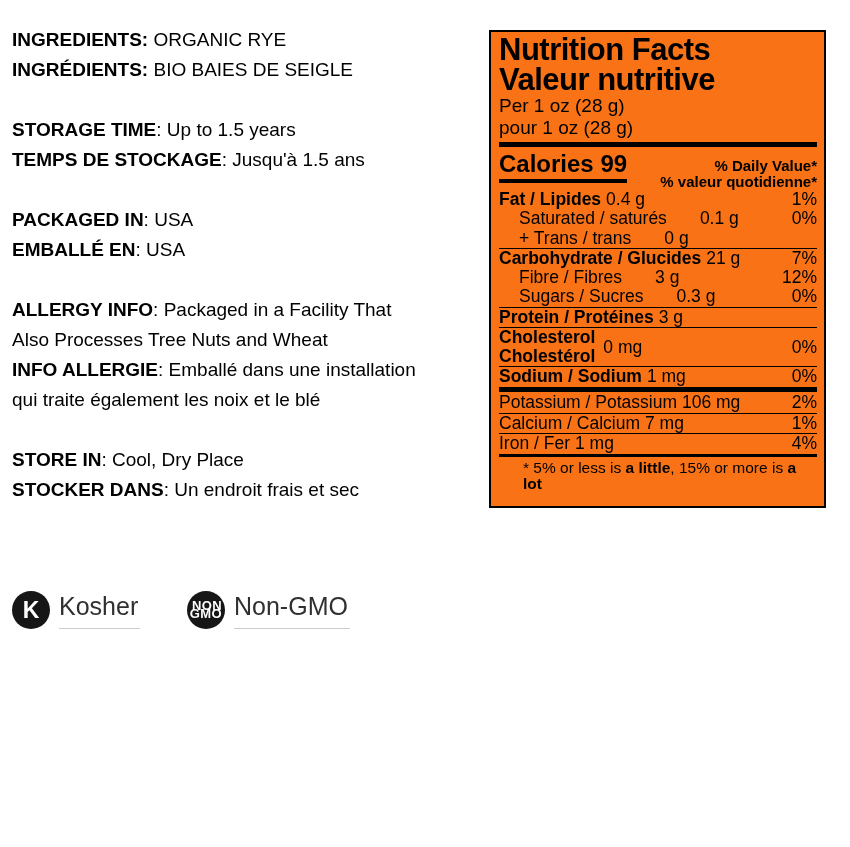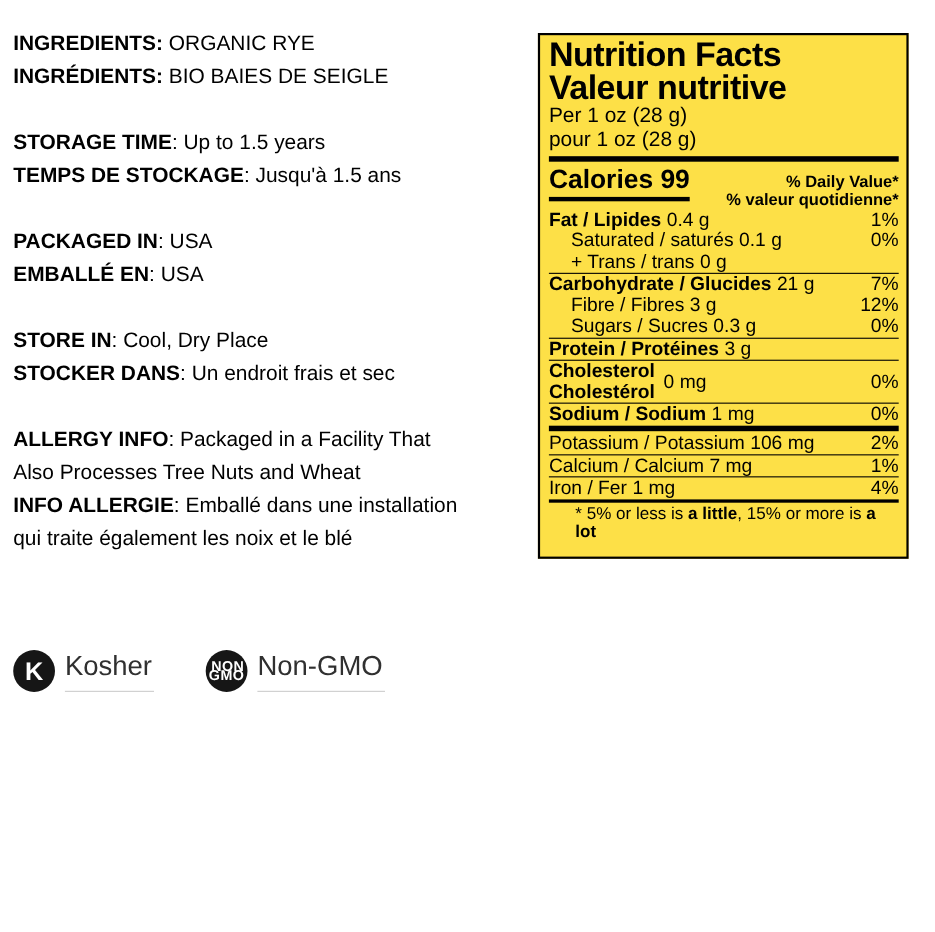--- a/index.html
+++ b/index.html
@@ -6,36 +6,36 @@
   .page{position:relative;width:850px;height:651px;background:#ffffff;overflow:hidden;
         font-family:"Liberation Sans", sans-serif;color:#000;}
 
   
   .left-info{position:absolute;left:12px;top:25px;width:468px;font-size:19px;line-height:30px;color:#000;}
   .info-group{margin-bottom:30px;}
   .info-line .lbl{font-weight:bold;}
 
   
   .nfl{position:absolute;left:489px;top:30px;width:337px;height:478px;box-sizing:border-box;
-       border:2px solid #000;padding:3px 7px 4px 8px;background:#fde047;}
+       border:2px solid #000;padding:3px 7px 4px 8px;background:#f97316;}
   .nfl-title{font-size:31px;font-weight:bold;line-height:30px;letter-spacing:-0.5px;white-space:nowrap;}
   .nfl-serving{font-size:19px;line-height:22px;white-space:nowrap;}
   .bar5{height:5px;background:#000;margin-top:3px;}
   .bar3{height:3px;background:#000;margin-top:1px;}
   .hr{height:1px;background:#000;}
   .cal-row{display:flex;justify-content:space-between;align-items:flex-end;margin-top:3px;height:40px;}
   .cal{font-size:24px;font-weight:bold;line-height:27px;border-bottom:4px solid #000;padding-bottom:2px;
        align-self:flex-start;white-space:nowrap;}
   .dvh{text-align:right;font-size:15px;font-weight:bold;line-height:16px;padding-top:3px;white-space:nowrap;}
   .row{display:flex;align-items:baseline;font-size:17.5px;line-height:19.3px;white-space:nowrap;}
   .row .nm{font-weight:normal;}
   .row .nm.b{font-weight:bold;}
   .row .val{margin-left:5px;}
   .row .dv{margin-left:auto;}
-  .row.ind{padding-left:20px;}
+  .row.ind{padding-left:20px;gap:28px;}
   .chol{display:flex;align-items:center;line-height:19px;}
   .chol-names{font-weight:bold;font-size:17.5px;}
   .chol .val{margin-left:8px;font-size:17.5px;}
   .chol .dv{margin-left:auto;font-size:17.5px;}
   .foot{margin-top:3px;font-size:15.5px;line-height:16px;margin-left:24px;}
   .foot b{font-weight:bold;}
   .foot-fr{text-align:justify;}
 
   
   .badge{position:absolute;display:flex;align-items:center;}
@@ -63,28 +63,28 @@
     </div>
     <div class="info-group">
       <div class="info-line"><span class="lbl">STORAGE TIME</span><span>: Up to 1.5 years</span></div>
       <div class="info-line"><span class="lbl">TEMPS DE STOCKAGE</span><span>: Jusqu'à 1.5 ans</span></div>
     </div>
     <div class="info-group">
       <div class="info-line"><span class="lbl">PACKAGED IN</span><span>: USA</span></div>
       <div class="info-line"><span class="lbl">EMBALLÉ EN</span><span>: USA</span></div>
     </div>
     <div class="info-group">
-      <div class="info-line"><span class="lbl">STORE IN</span><span>: Cool, Dry Place</span></div>
-      <div class="info-line"><span class="lbl">STOCKER DANS</span><span>: Un endroit frais et sec</span></div>
-    </div>
-    <div class="info-group">
       <div class="info-line"><span class="lbl">ALLERGY INFO</span><span>: Packaged in a Facility That</span></div>
       <div class="info-line"><span>Also Processes Tree Nuts and Wheat</span></div>
       <div class="info-line"><span class="lbl">INFO ALLERGIE</span><span>: Emballé dans une installation</span></div>
       <div class="info-line"><span>qui traite également les noix et le blé</span></div>
+    </div>
+    <div class="info-group">
+      <div class="info-line"><span class="lbl">STORE IN</span><span>: Cool, Dry Place</span></div>
+      <div class="info-line"><span class="lbl">STOCKER DANS</span><span>: Un endroit frais et sec</span></div>
     </div>
   </section>
 
   <section class="nfl">
     <div class="nfl-title">Nutrition Facts</div>
     <div class="nfl-title">Valeur nutritive</div>
     <div class="nfl-serving">Per 1 oz (28 g)</div>
     <div class="nfl-serving">pour 1 oz (28 g)</div>
     <div class="bar5"></div>
 

